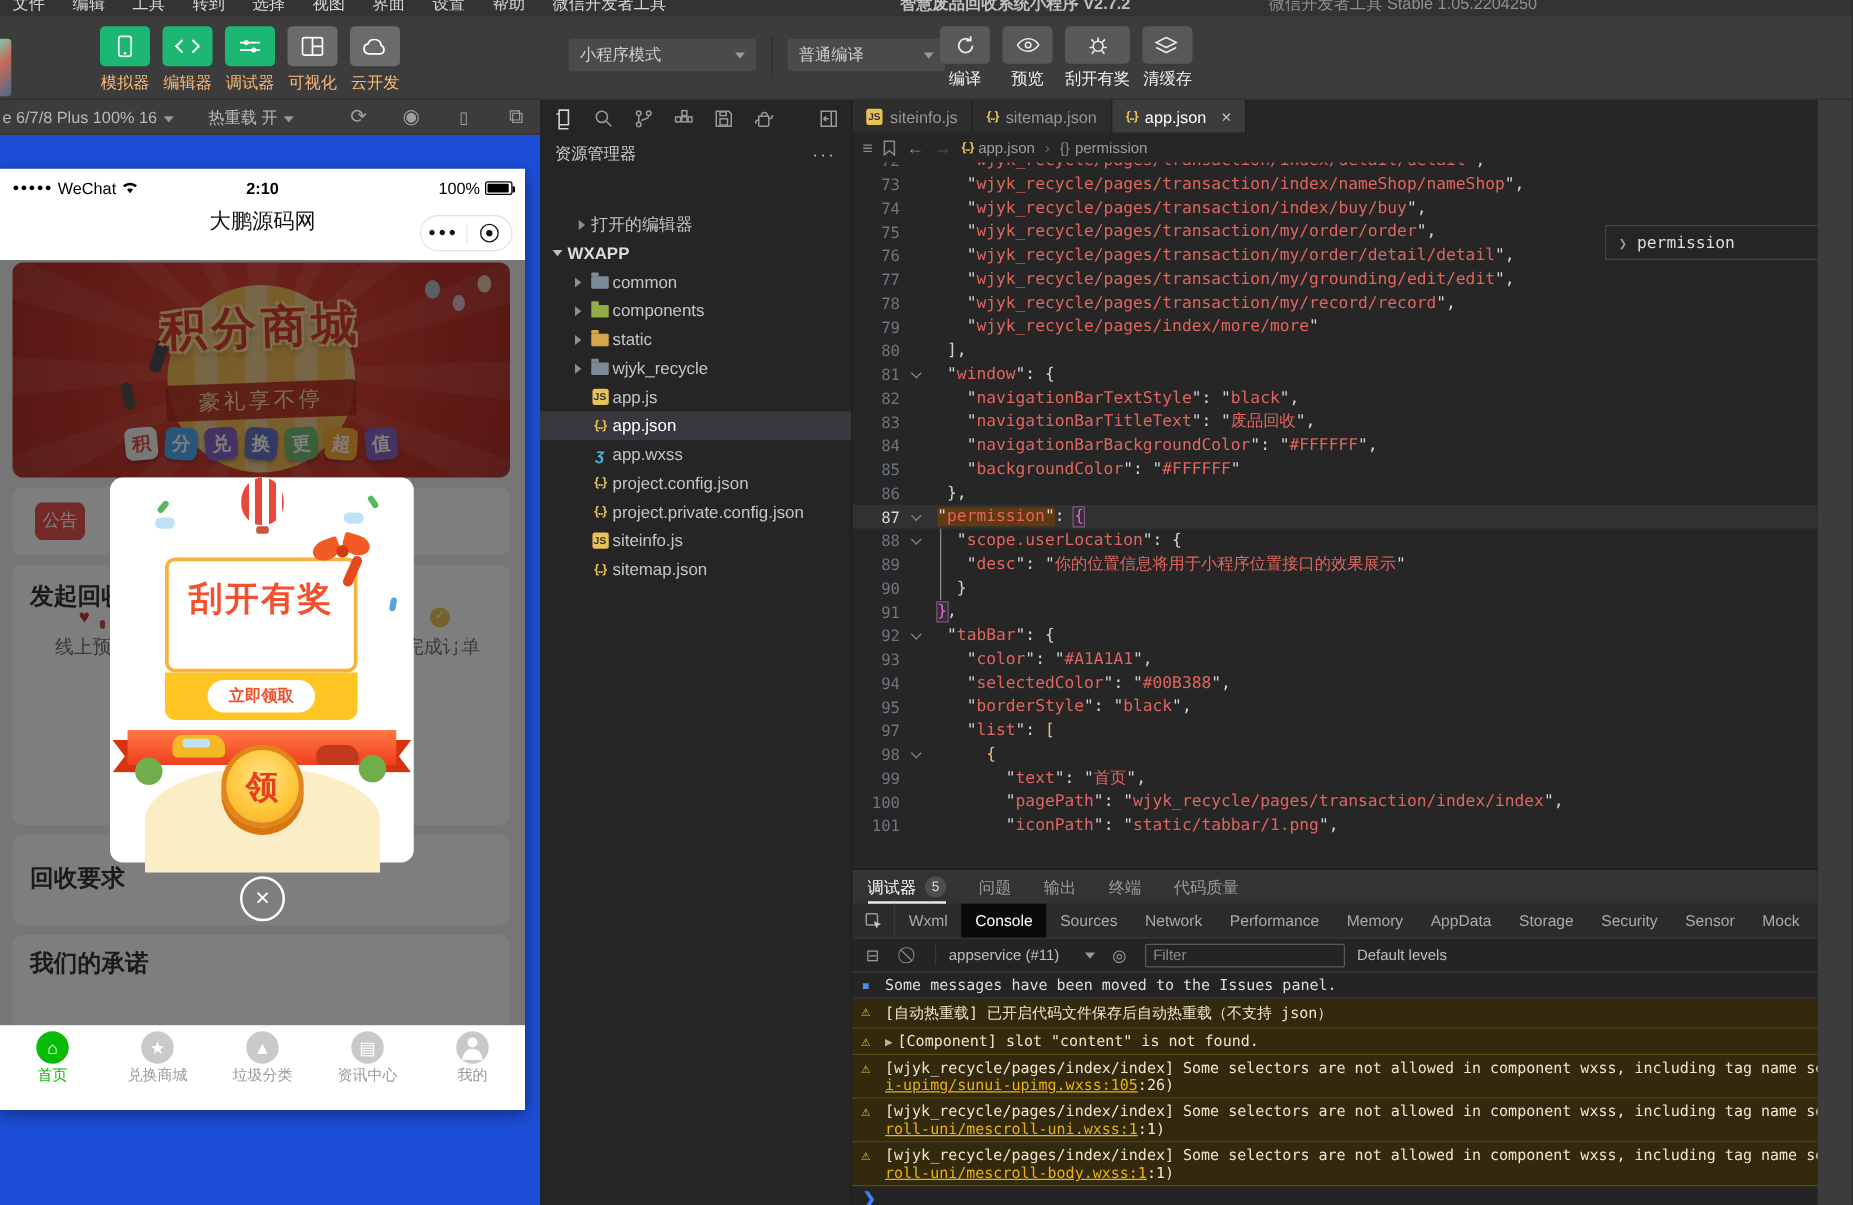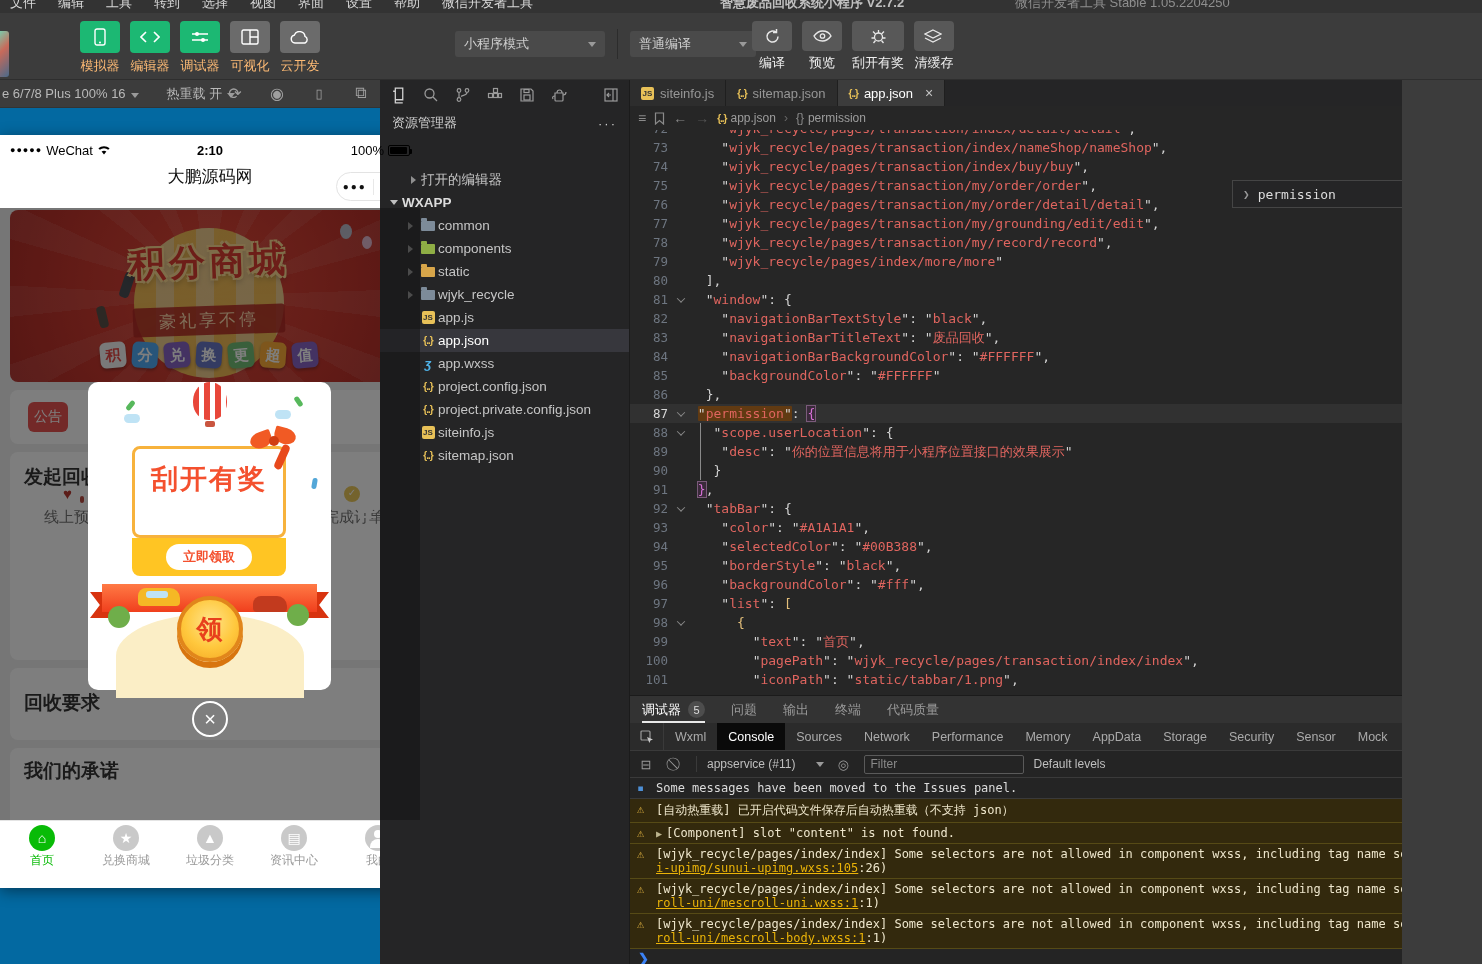--- a/index.html
+++ b/index.html
@@ -29,21 +29,21 @@
   .tsep { position:absolute; left:617px; top:16px; width:1px; height:30px; background:#2c2c2c; }
   .actbtns { position:absolute; left:752px; top:8px; display:flex; gap:10px; }
   .actbtn { text-align:center; cursor:pointer; }
   .actbtn .box { height:30px; min-width:40px; padding:0 8px; border-radius:4px; background:#585858; display:flex; align-items:center; justify-content:center; gap:3px; }
   .actbtn .lbl { margin-top:3px; font-size:13px; color:#f0f0f0; white-space:nowrap; }
 
   
   .main { position:absolute; left:0; top:80px; width:1482px; height:884px; display:flex; }
 
   
-  .sim { position:relative; width:380px; height:884px; background:#0369a1; flex:none; }
+  .sim { position:relative; width:432px; height:884px; background:#1d4ed8; flex:none; }
   .devbar { position:absolute; left:0; top:0; width:100%; height:28px; background:#3c3c3c; border-bottom:1px solid #333;
             display:flex; align-items:center; font-size:13px; color:#b9b9b9; }
   .devbar .dtxt { margin-left:2px; white-space:nowrap; cursor:pointer; }
   .devbar .htxt { margin-left:28px; white-space:nowrap; cursor:pointer; }
   .devbar .tri { display:inline-block; width:0;height:0;border-left:4px solid transparent;border-right:4px solid transparent;border-top:5px solid #9a9a9a; margin-left:5px; }
   .devbar-icons { position:absolute; right:10px; top:4px; display:flex; gap:24px; }
   .dico { width:18px; height:18px; color:#9f9f9f; display:flex; align-items:center; justify-content:center; font-size:16px; cursor:pointer; }
 
   .phone { position:absolute; left:0; top:55px; width:420px; height:753px; background:#fff; box-shadow:0 3px 14px rgba(0,0,0,.45); }
   .statusbar { position:relative; height:30px; display:flex; align-items:center; padding:0 10px; font-size:13px; color:#000; }
@@ -694,21 +694,20 @@
               <div class="crow"><span class="lnum">86</span><span class="lfold"></span><span class="ltext"><span>  },</span></span></div>
               <div class="crow active"><span class="lnum">87</span><span class="lfold"><span class="fold-chev"></span></span><span class="ltext"><span> </span><span class="selword"><span class="tok-q">"</span><span class="tok-s">permission</span><span class="tok-q">"</span></span><span>: </span><span class="bm-p">{</span><span></span></span></div>
               <div class="crow"><span class="lnum">88</span><span class="lfold"><span class="fold-chev"></span></span><span class="ltext"><span>   </span><span class="tok-q">"</span><span class="tok-s">scope.userLocation</span><span class="tok-q">"</span><span>: {</span></span></div>
               <div class="crow"><span class="lnum">89</span><span class="lfold"></span><span class="ltext"><span>    </span><span class="tok-q">"</span><span class="tok-s">desc</span><span class="tok-q">"</span><span>: </span><span class="tok-q">"</span><span class="tok-s">你的位置信息将用于小程序位置接口的效果展示</span><span class="tok-q">"</span></span></div>
               <div class="crow"><span class="lnum">90</span><span class="lfold"></span><span class="ltext"><span>   }</span></span></div>
               <div class="crow"><span class="lnum">91</span><span class="lfold"></span><span class="ltext"><span> </span><span class="bm-p">}</span><span>,</span></span></div>
               <div class="crow"><span class="lnum">92</span><span class="lfold"><span class="fold-chev"></span></span><span class="ltext"><span>  </span><span class="tok-q">"</span><span class="tok-s">tabBar</span><span class="tok-q">"</span><span>: {</span></span></div>
               <div class="crow"><span class="lnum">93</span><span class="lfold"></span><span class="ltext"><span>    </span><span class="tok-q">"</span><span class="tok-s">color</span><span class="tok-q">"</span><span>: </span><span class="tok-q">"</span><span class="tok-s">#A1A1A1</span><span class="tok-q">"</span><span>,</span></span></div>
               <div class="crow"><span class="lnum">94</span><span class="lfold"></span><span class="ltext"><span>    </span><span class="tok-q">"</span><span class="tok-s">selectedColor</span><span class="tok-q">"</span><span>: </span><span class="tok-q">"</span><span class="tok-s">#00B388</span><span class="tok-q">"</span><span>,</span></span></div>
               <div class="crow"><span class="lnum">95</span><span class="lfold"></span><span class="ltext"><span>    </span><span class="tok-q">"</span><span class="tok-s">borderStyle</span><span class="tok-q">"</span><span>: </span><span class="tok-q">"</span><span class="tok-s">black</span><span class="tok-q">"</span><span>,</span></span></div>
-              <div class="crow"><span class="lnum">96</span><span class="lfold"></span><span class="ltext"><span>    </span><span class="tok-q">"</span><span class="tok-s">backgroundColor</span><span class="tok-q">"</span><span>: </span><span class="tok-q">"</span><span class="tok-s">#fff</span><span class="tok-q">"</span><span>,</span></span></div>
               <div class="crow"><span class="lnum">97</span><span class="lfold"></span><span class="ltext"><span>    </span><span class="tok-q">"</span><span class="tok-s">list</span><span class="tok-q">"</span><span>: </span><span class="bm-y">[</span><span></span></span></div>
               <div class="crow"><span class="lnum">98</span><span class="lfold"><span class="fold-chev"></span></span><span class="ltext"><span>      </span><span class="bm-y">{</span><span></span></span></div>
               <div class="crow"><span class="lnum">99</span><span class="lfold"></span><span class="ltext"><span>        </span><span class="tok-q">"</span><span class="tok-s">text</span><span class="tok-q">"</span><span>: </span><span class="tok-q">"</span><span class="tok-s">首页</span><span class="tok-q">"</span><span>,</span></span></div>
               <div class="crow"><span class="lnum">100</span><span class="lfold"></span><span class="ltext"><span>        </span><span class="tok-q">"</span><span class="tok-s">pagePath</span><span class="tok-q">"</span><span>: </span><span class="tok-q">"</span><span class="tok-s">wjyk_recycle/pages/transaction/index/index</span><span class="tok-q">"</span><span>,</span></span></div>
               <div class="crow"><span class="lnum">101</span><span class="lfold"></span><span class="ltext"><span>        </span><span class="tok-q">"</span><span class="tok-s">iconPath</span><span class="tok-q">"</span><span>: </span><span class="tok-q">"</span><span class="tok-s">static/tabbar/1.png</span><span class="tok-q">"</span><span>,</span></span></div>
             </div>
           <div class="active-guide"></div>
           <div class="sym-pop">
             <span class="sc">❯</span>
               <span>permission</span>

